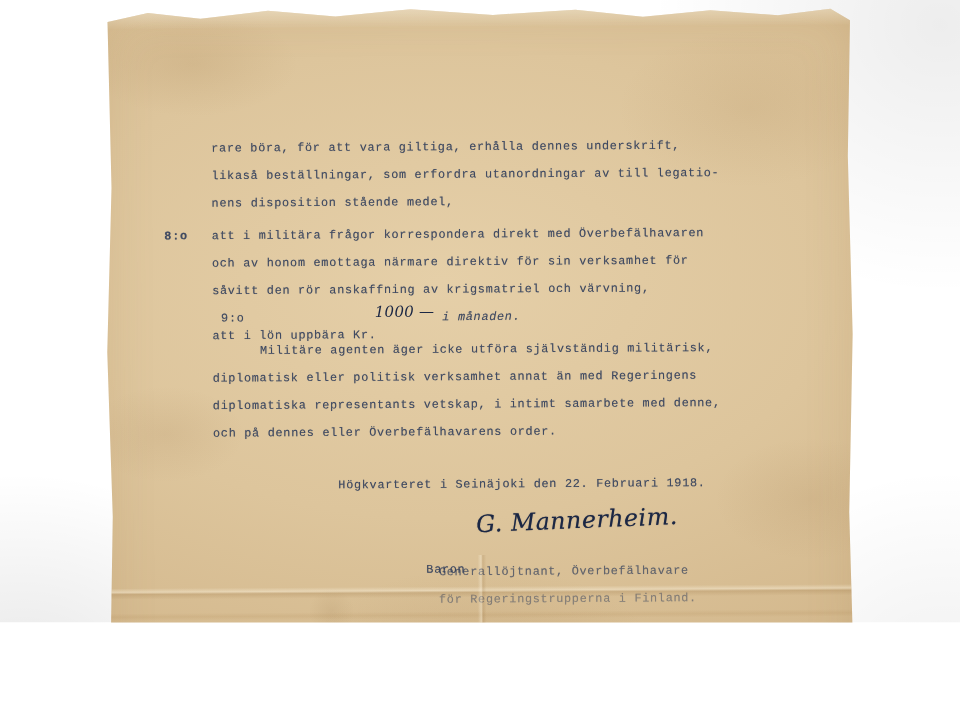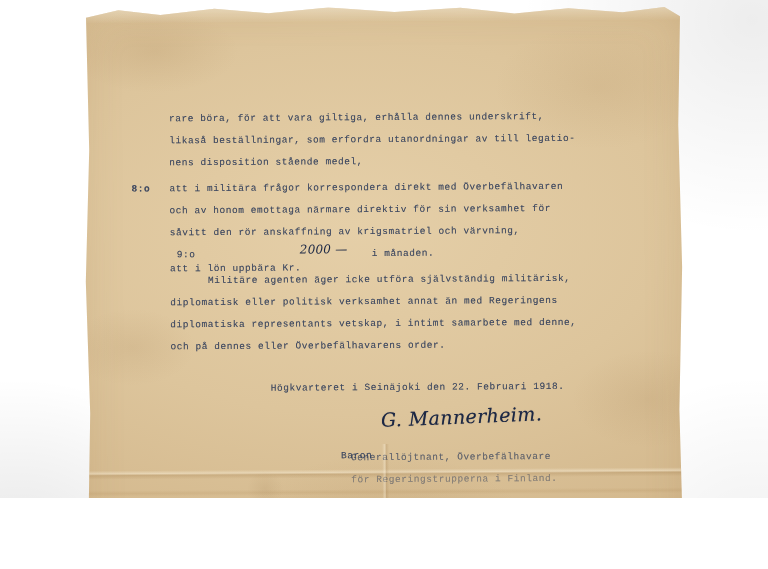--- a/index.html
+++ b/index.html
@@ -184,22 +184,22 @@
       <div class="tline" style="left:86px; top:128px;">likaså beställningar, som erfordra utanordningar av till legatio-</div>
       <div class="tline" style="left:86px; top:150px;">nens disposition stående medel,</div>
 
       <div class="tline num" style="left:48px; top:176px;font-weight:bold;">8:o</div>
       <div class="tline" style="left:86px; top:176px;">att i militära frågor korrespondera direkt med Överbefälhavaren</div>
       <div class="tline" style="left:86px; top:198px;">och av honom emottaga närmare direktiv för sin verksamhet för</div>
       <div class="tline" style="left:86px; top:220px;">såvitt den rör anskaffning av krigsmatriel och värvning,</div>
 
       <div class="tline num" style="left:48px; top:242px;margin-left:45px;">9:o</div>
       <div class="tline" style="left:86px; top:256px;">att i lön uppbära Kr.</div>
-      <div class="handwriting ink-amount" style="left:216px; top:236px;">2000 —</div>
-      <div class="tline" style="left:288px; top:242px;">i månaden.</div>
+      <div class="handwriting ink-amount" style="left:216px; top:236px;">1000 —</div>
+      <div class="tline" style="left:270px; top:242px;font-style:italic;">i månaden.</div>
 
       <div class="tline" style="left:124px; top:268px;">Militäre agenten äger icke utföra självständig militärisk,</div>
       <div class="tline" style="left:86px; top:290px;">diplomatisk eller politisk verksamhet annat än med Regeringens</div>
       <div class="tline" style="left:86px; top:312px;">diplomatiska representants vetskap, i intimt samarbete med denne,</div>
       <div class="tline" style="left:86px; top:334px;">och på dennes eller Överbefälhavarens order.</div>
 
       <div class="tline" style="left:186px; top:376px;">Högkvarteret i Seinäjoki den 22. Februari 1918.</div>
 
       <div class="tline" style="left:256px; top:414px;margin-top:30px;">Baron</div>
       <div class="handwriting signature" style="left:296px; top:400px;">G. Mannerheim.</div>

